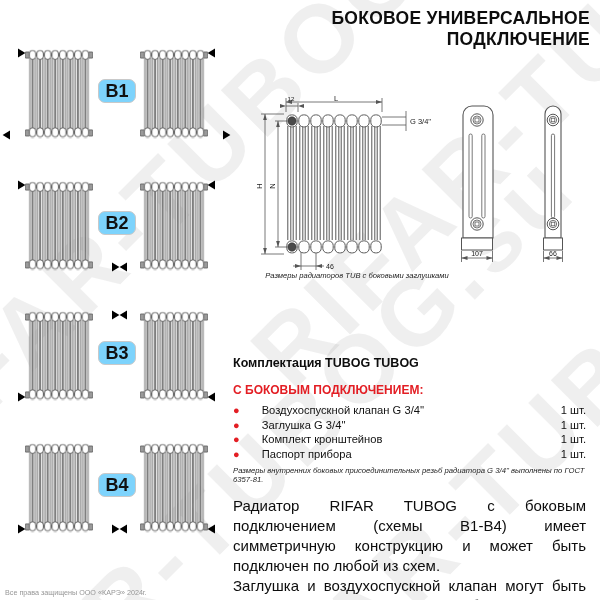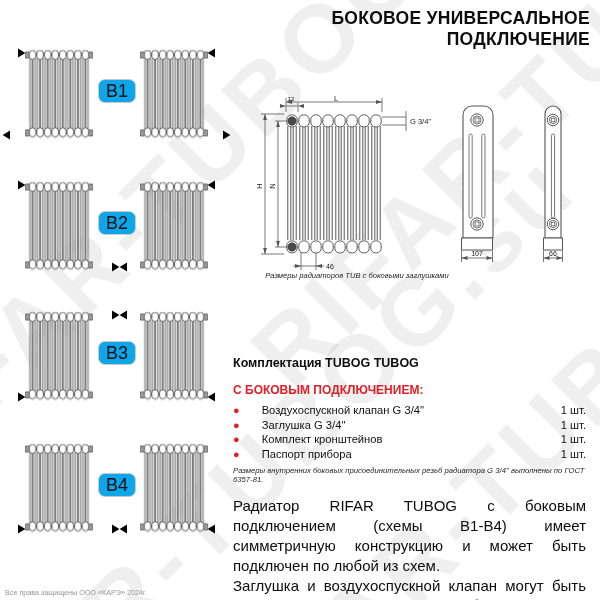--- a/index.html
+++ b/index.html
@@ -11,23 +11,23 @@
       white-space:nowrap;transform:rotate(-45deg);transform-origin:0 0;letter-spacing:6px;}
   .content{position:absolute;inset:0;z-index:1;}
   
   .title{position:absolute;top:8px;right:10px;text-align:right;font-weight:bold;
          font-size:17.5px;line-height:1.22;color:#0d0d0d;letter-spacing:.3px;}
   
   .row{position:absolute;left:0;width:232px;height:112px;}
   .rad{position:absolute;width:68px;height:92px;}
   .rad.l{left:25px;top:8px;} .rad.r{left:140px;top:8px;}
   .scheme-label{position:absolute;left:98px;top:39px;width:36px;height:22px;
-      border:1.5px solid #c9c9c9;border-radius:7px;background:#0ea5e9;
+      border:1.5px solid #c9c9c9;border-radius:7px;background:#7dd3fc;
       display:flex;align-items:center;justify-content:center;
-      font-weight:normal;font-size:18px;color:#111;}
+      font-weight:bold;font-size:18px;color:#111;}
   .arrow{position:absolute;width:24px;height:10px;}
   .arrow.left{transform:scaleX(-1);}
   
   .tech{position:absolute;left:256px;top:94px;}
   .tech-caption{position:absolute;left:248px;top:271px;width:218px;text-align:center;
       font-size:7.6px;font-style:italic;color:#222;}
   .side1{position:absolute;left:456px;top:104px;}
   .side2{position:absolute;left:536px;top:104px;}
   svg text{font-family:"Liberation Sans","DejaVu Sans",sans-serif;fill:#222;}
   

